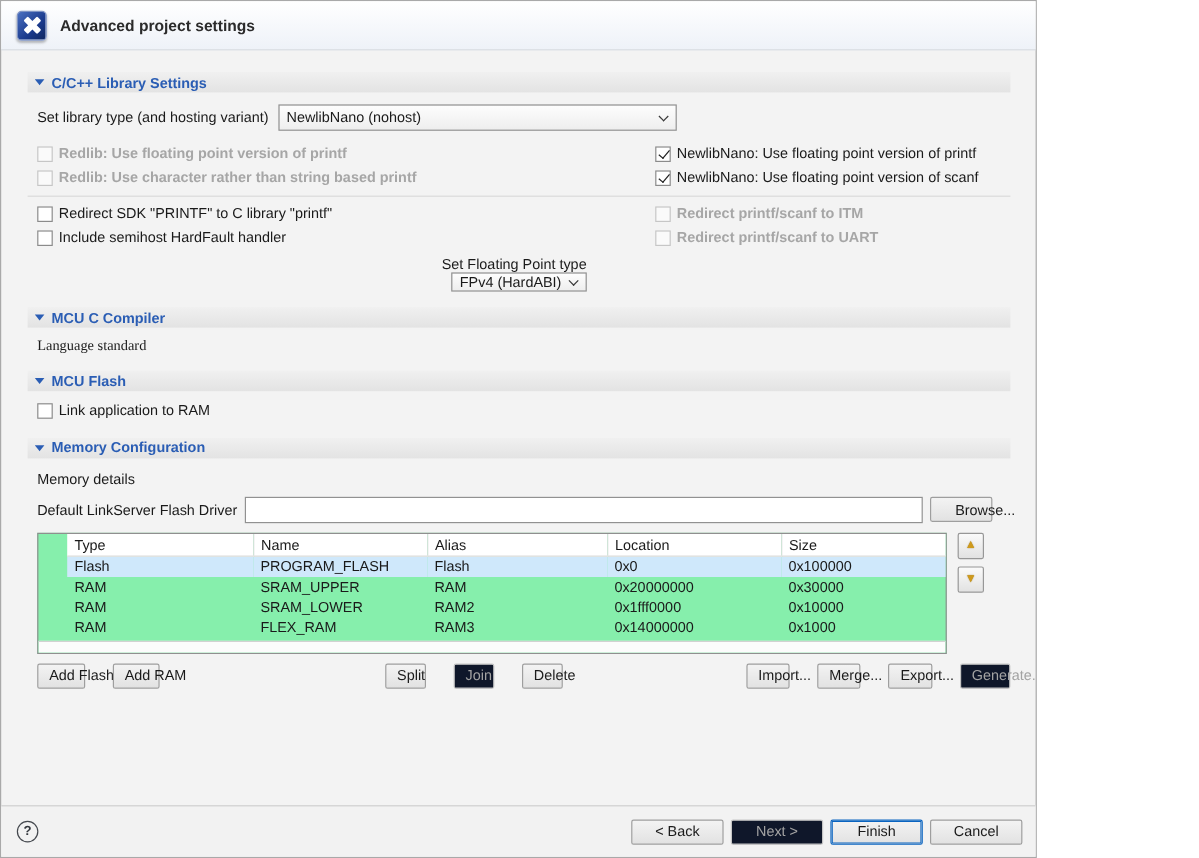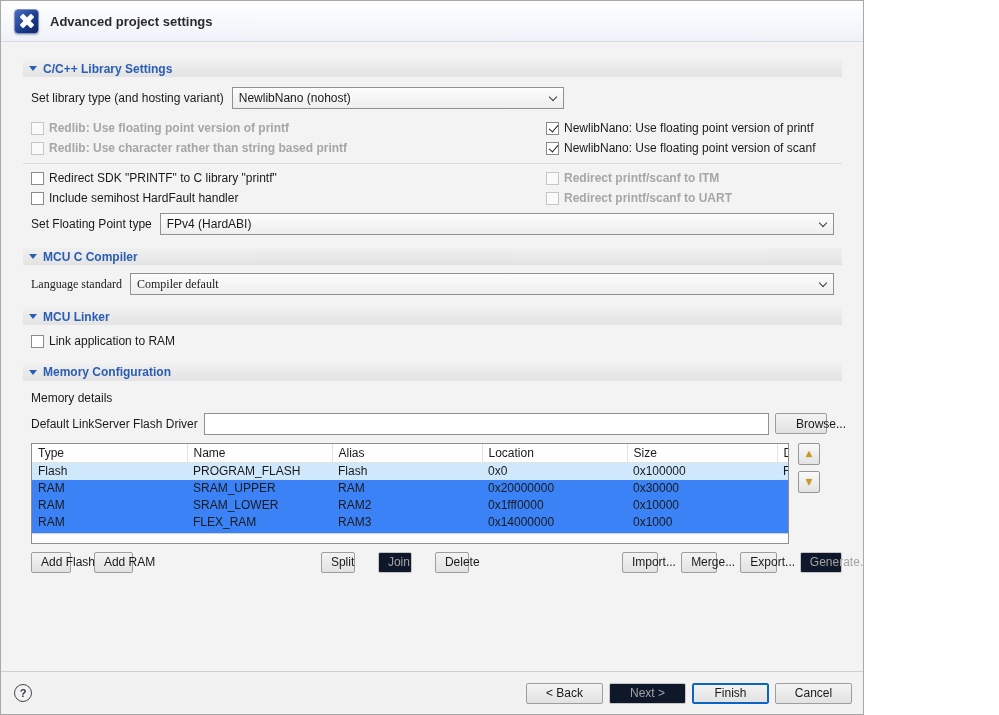--- a/index.html
+++ b/index.html
@@ -84,40 +84,40 @@
     width: 4px; height: 8px;
     border: solid #1f1f1f; border-width: 0 1.8px 1.8px 0;
     transform: rotate(40deg);
   }
   .check.disabled .cb { border-color: #c6c6c6; background: #fafafa; }
   .check.disabled .cb-label { color: #a6a6a6; font-weight: bold; }
 
   .divider { border-top: 1px solid #dadada; margin: 8px 0 7px 0; }
 
   .sect-hw  { margin-top: 11px; }
-  .hw-row   { margin: 8px 8px 0 8px; }
+  .hw-row   { margin: 8px 8px 0 8px; flex-direction: column; }
   .hw-combo { flex: 1; }
   .sect-cc  { margin-top: 13px; }
   .cc-row   { margin: 8px 8px 0 8px; font-family: Liberation Serif, serif; }
   .cc-combo { flex: 1; }
   .sect-ld  { margin-top: 13px; }
   .ld-check { margin: 9px 0 0 8px; }
   .sect-mem { margin-top: 13px; }
   .mem-details { margin: 10px 0 0 8px; }
 
   .driver-row { margin: 8px 15px 0 8px; display: flex; align-items: center; gap: 6px; }
   .text-input {
     flex: 1; height: 22px; border: 1px solid #919191; background: #fff;
     padding: 0 5px; font: 12px "Liberation Sans", sans-serif;
   }
 
   .mem-row { margin: 8px 20px 0 8px; display: flex; gap: 9px; }
   .table-box {
     flex: 1; height: 101px; position: relative;
-    background: #3b82f6; border: 1px solid #8f8f8f; overflow: hidden;
+    background: #86efac; border: 1px solid #8f8f8f; overflow: hidden; padding-left: 24px;
   }
   table { width: 100%; border-collapse: collapse; table-layout: fixed; font-size: 12px; }
   th {
     height: 19px; text-align: left; font-weight: normal; padding: 0 6px;
     border-right: 1px solid #e3e3e3; border-bottom: 1px solid #e3e3e3;
     background: #ffffff; white-space: nowrap; overflow: hidden;
   }
   th:last-child { border-right: none; }
   td { height: 17px; padding: 0 6px; white-space: nowrap; overflow: hidden; }
   tr.selected td { background: #cfe8fb; }
@@ -240,31 +240,25 @@
           </span>
       </div>
     </div>
 
     <div class="sect sect-cc">
       <span class="twistie"></span>
       <span class="sect-title">MCU C Compiler</span>
     </div>
     <div class="field-row cc-row">
       <span class="field-label">Language standard</span>
-      <div class="combo cc-combo">
-        <span class="combo-text">Compiler default</span>
-        <span class="combo-btn">
-            <i class="chev"></i>
-          </span>
-      </div>
     </div>
 
     <div class="sect sect-ld">
       <span class="twistie"></span>
-      <span class="sect-title">MCU Linker</span>
+      <span class="sect-title">MCU Flash</span>
     </div>
     <div class="ld-check">
       <label class="check">
         <span class="cb"></span>
         <span class="cb-label">Link application to RAM</span>
       </label>
     </div>
 
     <div class="sect sect-mem">
       <span class="twistie"></span>

